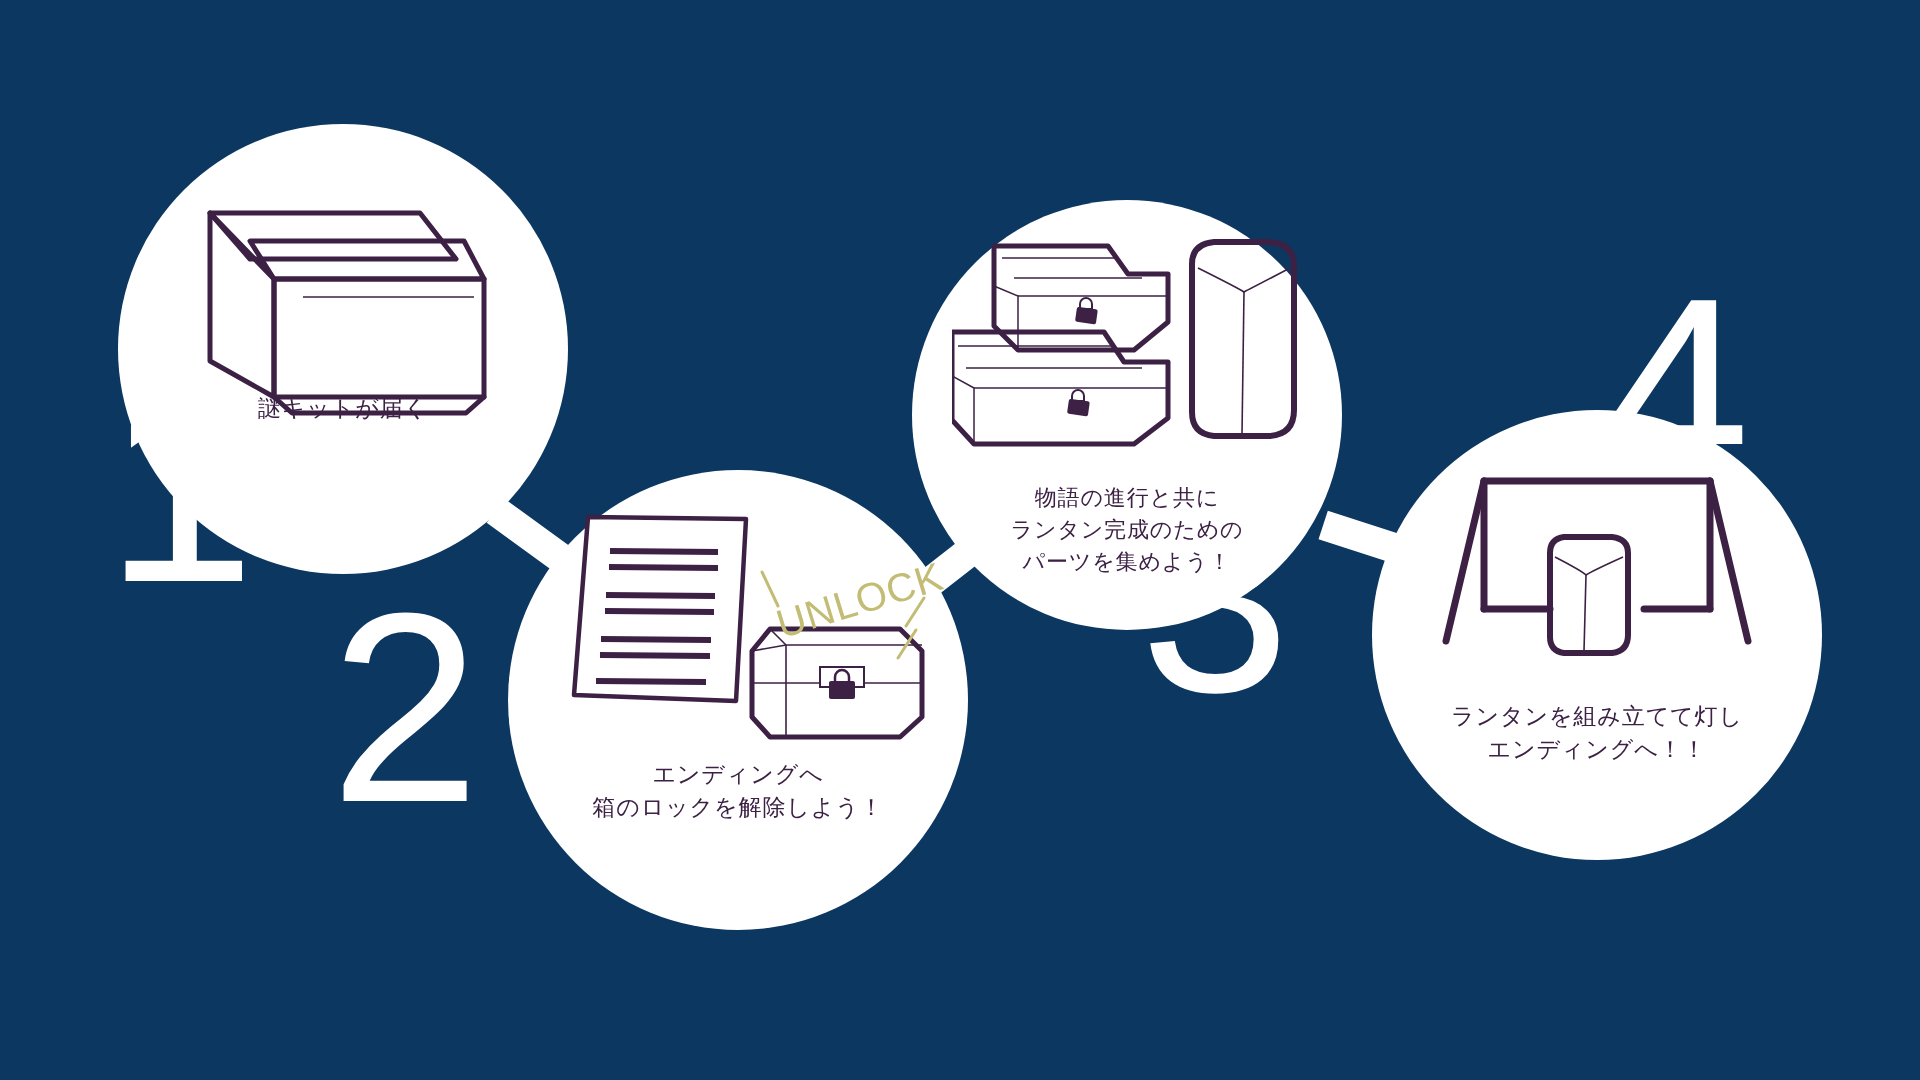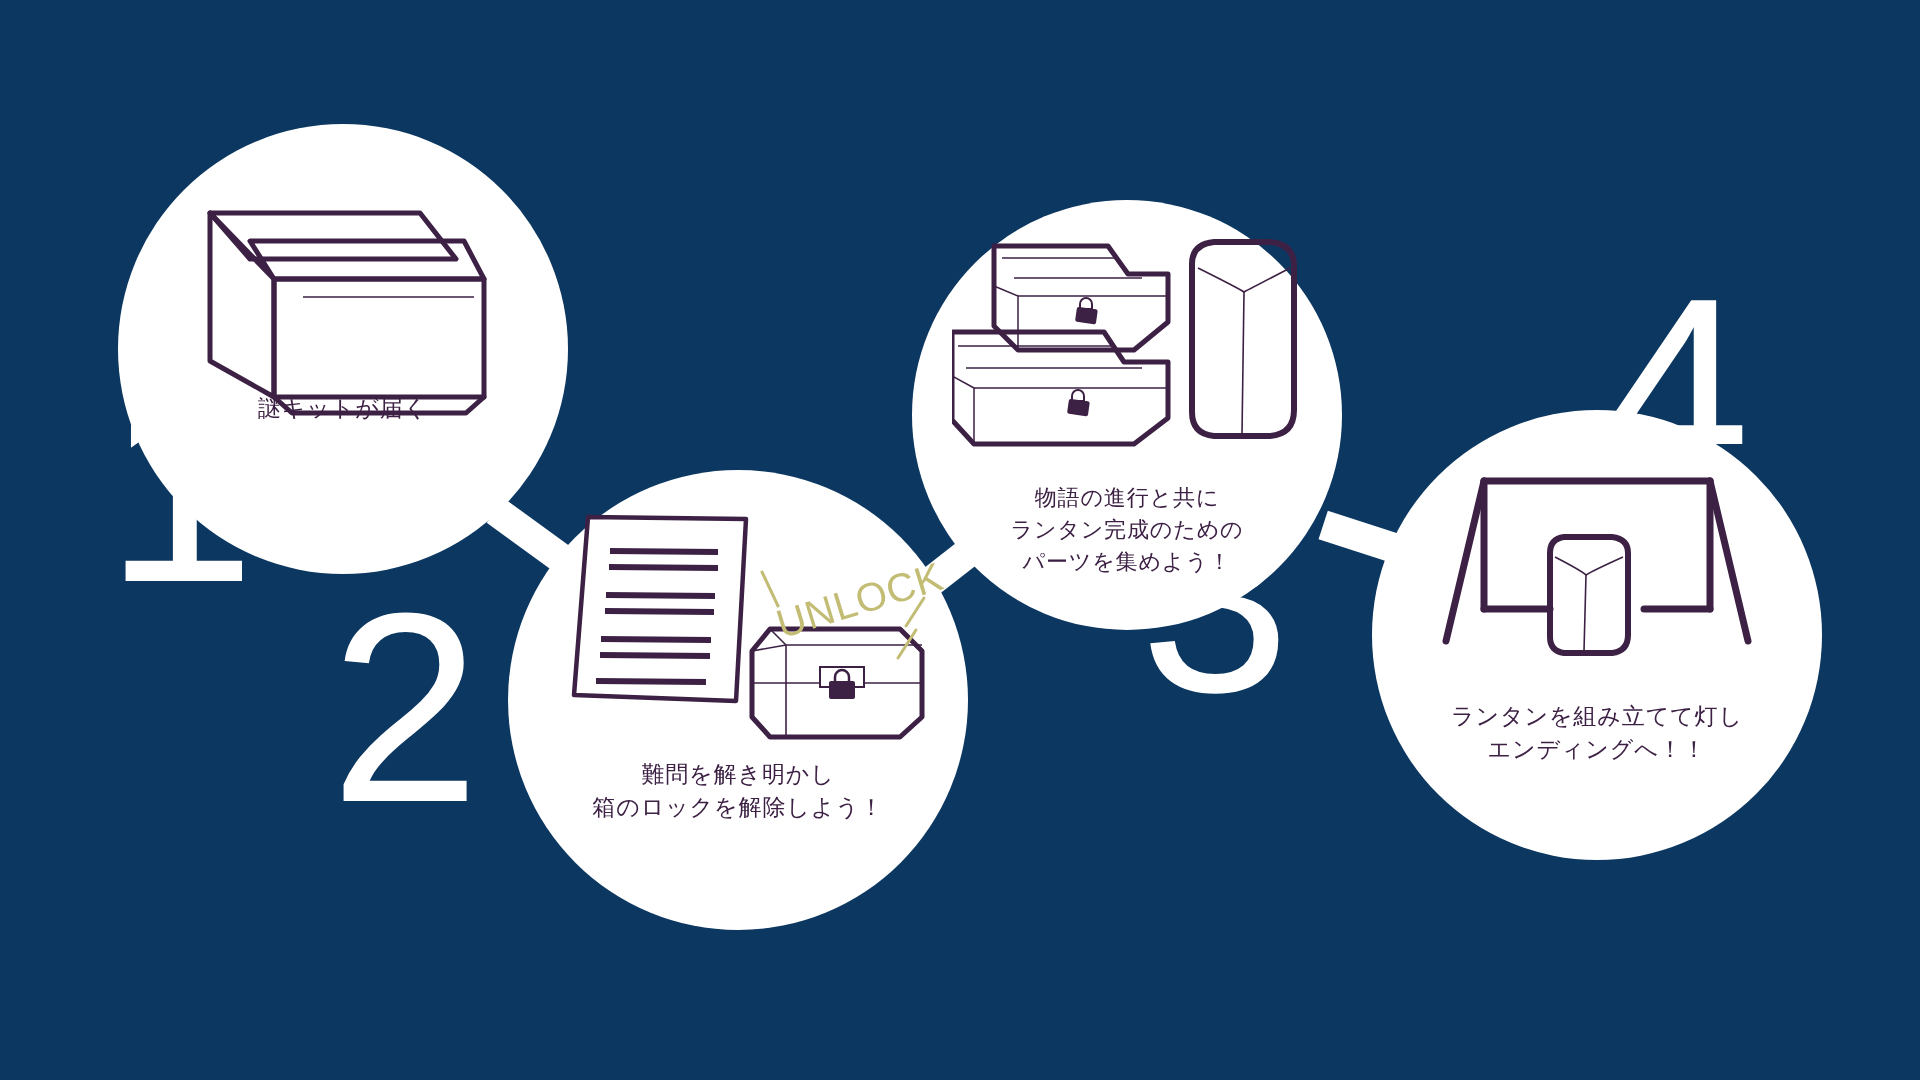--- a/index.html
+++ b/index.html
@@ -143,21 +143,21 @@
       </svg>
     </div>
     <div class="unlock" style="left:266px; top:108px;">UNLOCK</div>
     <svg aria-hidden="true" style="position:absolute; left:248px; top:96px; width:180px; height:110px; pointer-events:none;">
       <g stroke="#c3bc74" stroke-width="3" stroke-linecap="round">
         <path d="M6 6 L22 40"></path>
         <path d="M150 60 L168 32"></path>
         <path d="M142 92 L160 64"></path>
       </g>
     </svg>
-    <div class="caption" style="top:288px; font-size:23px;">難問を解き明かし
+    <div class="caption" style="top:288px; font-size:23px;">エンディングへ
 箱のロックを解除しよう！</div>
   </div>
 
   <div class="step" style="left:1372px; top:410px; width:450px; height:450px;">
     <div class="art" style="height:280px; margin-top:34px;">
       <svg width="350" height="255" viewBox="0 0 350 255" aria-hidden="true">
 
         <g fill="none" stroke="#3d2145" stroke-width="7" stroke-linecap="round">
           <path d="M62 24 L24 184"></path>
           <path d="M288 24 L326 184"></path>

